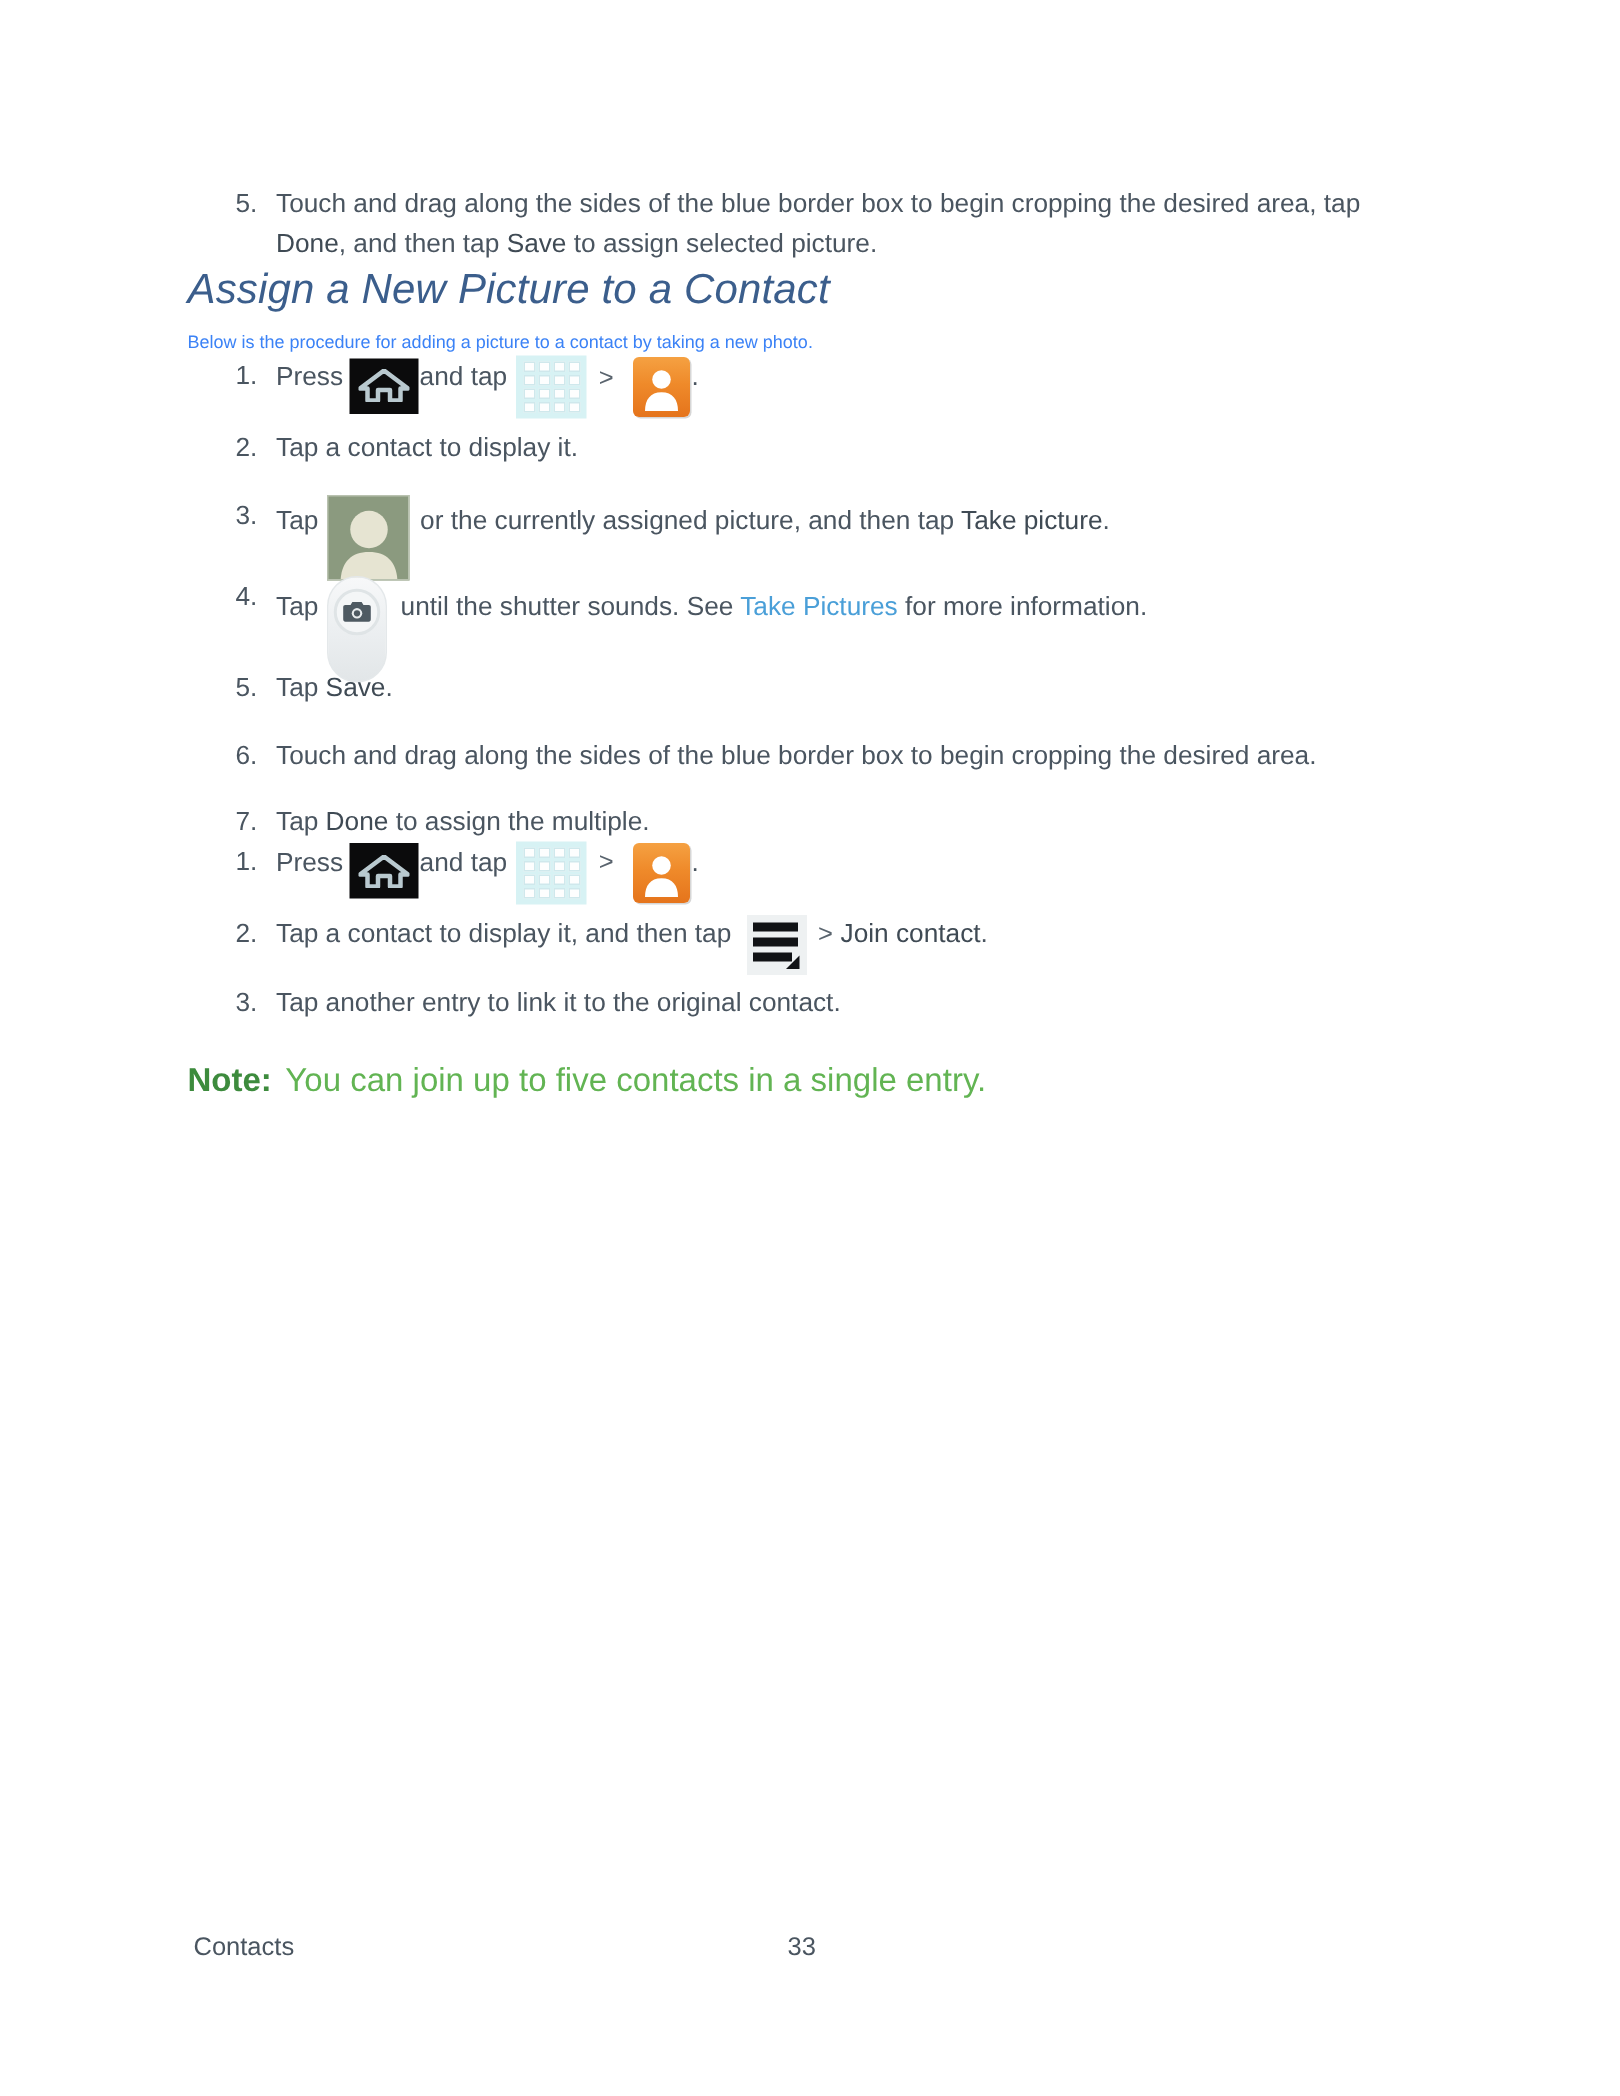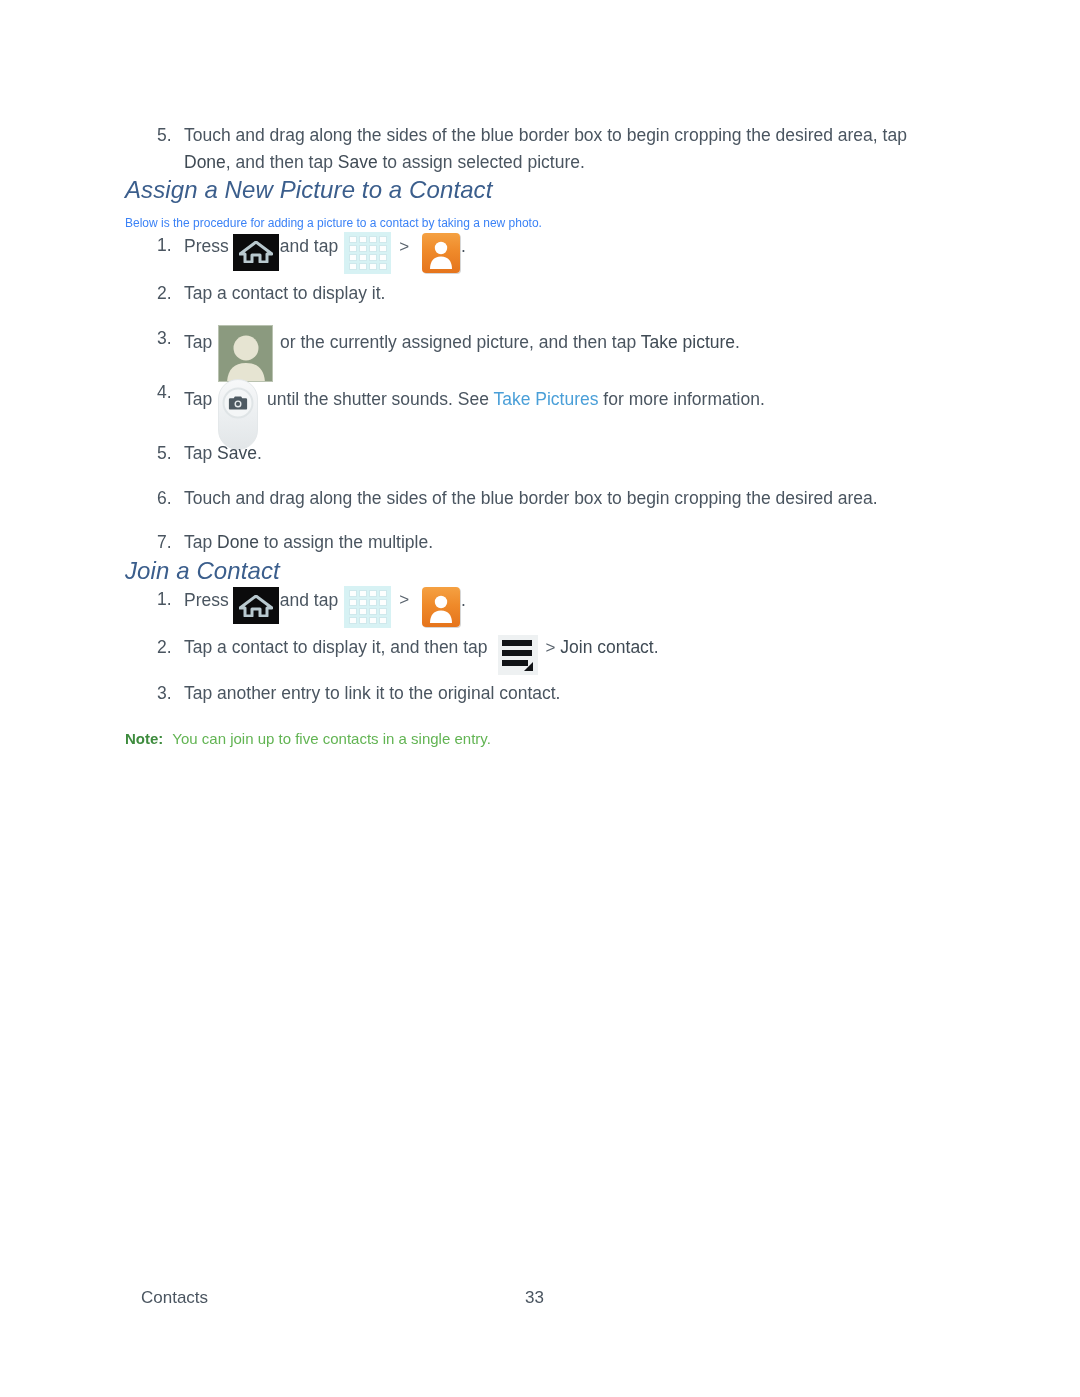--- a/index.html
+++ b/index.html
@@ -23,21 +23,21 @@
   }
   .content {
     position: absolute;
     left: 125px;
     top: 122px;
     width: 830px;
   }
 
   
   h2.section-heading {
-    font-size: 24px;
+    font-size: 28px;
     font-style: italic;
     font-weight: normal;
     color: #3b5e8c;
     margin: 0;
     padding: 0;
     line-height: 1.25;
     letter-spacing: 0.1px;
   }
   .heading-assign { margin-top: 34px; }
   .heading-join   { margin-top: 36px; }
@@ -85,21 +85,21 @@
 
   a.doclink {
     color: #4a9fd8;
     text-decoration: none;
     margin-top: 45px;
   }
 
   
   .note {
     margin-top: 22px;
-    font-size: 15px;
+    font-size: 22px;
     line-height: 1.5;
     color: #62b453;
     padding-left: 0px;
   }
   .note .note-label {
     font-weight: bold;
     color: #3d8b3d;
     margin-right: 9px;
   }
 
@@ -107,21 +107,21 @@
   .footer {
     position: absolute;
     left: 125px;
     top: 1288px;
     width: 830px;
     font-size: 17px;
     color: #4a5560;
   }
   .footer .f-label {
     position: absolute;
-    left: 16px;
+    left: 4px;
     top: 0;
   }
   .footer .f-page {
     position: absolute;
     left: 400px;
     top: 0;
   }
 
   
   .icon {
@@ -340,21 +340,20 @@
       <li>
         <span class="num">6.</span><span>Touch and drag along the sides of the blue border box to begin cropping the desired area.</span>
       </li>
 
       <li>
         <span class="num">7.</span><span>Tap </span><b>Done</b><span> to assign the multiple.</span>
       </li>
 
     </ol>
 
-    <h2 class="section-heading heading-join">Join a Contact</h2>
 
     <ol class="steps steps-join">
 
       <li class="has-icon">
         <span class="num">1.</span><span>Press</span><span class="icon icon-home"><svg class="house" viewBox="0 0 34 22" xmlns="http://www.w3.org/2000/svg">
               <path d="M17 1 L33 13 L28 13 L28 21 L21 21 L21 14 L13 14 L13 21 L6 21 L6 13 L1 13 Z" fill="none" stroke="#b9c9cf" stroke-width="3" stroke-linejoin="round"></path>
             </svg></span><span>and tap</span><span class="icon icon-grid">
             <i></i>
             <i></i>
             <i></i>

